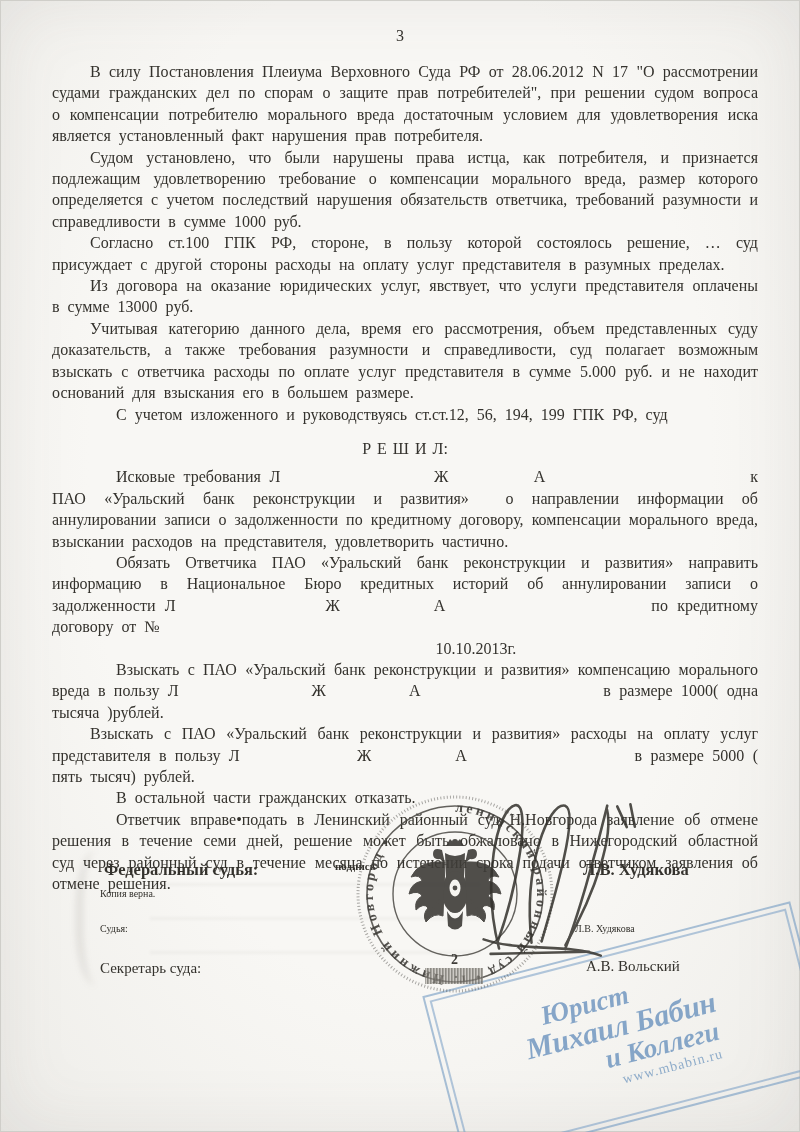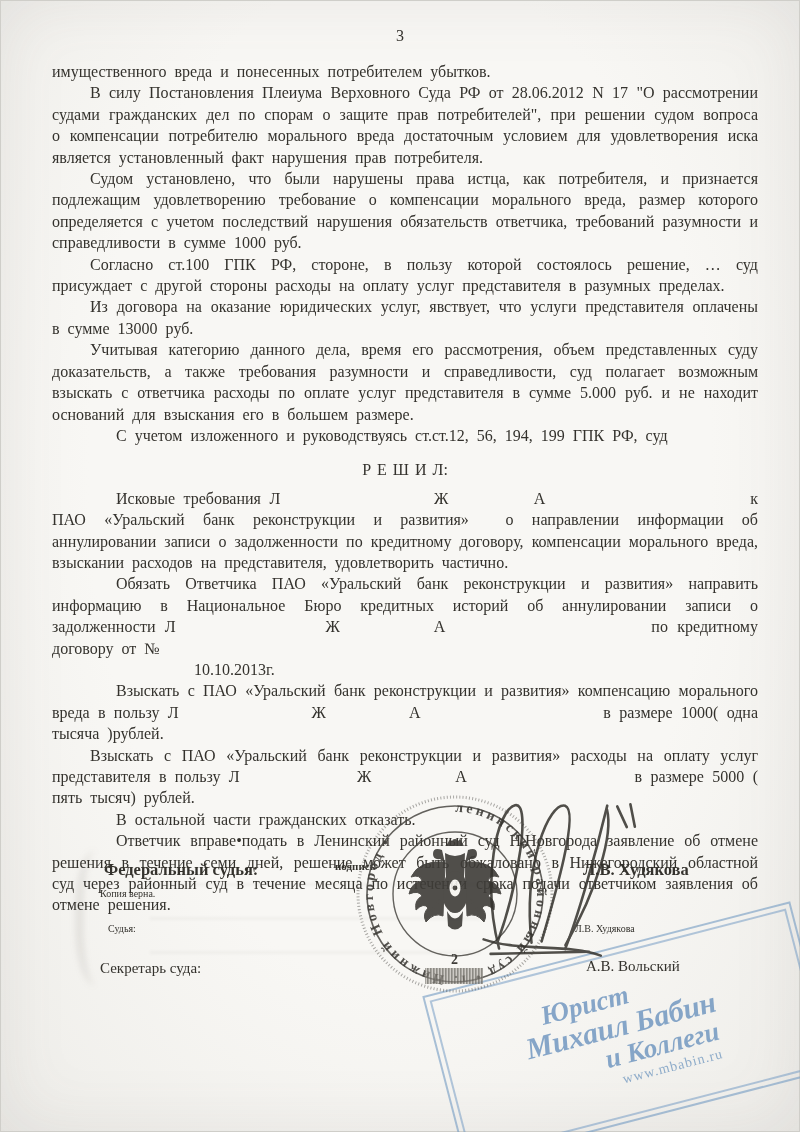--- a/index.html
+++ b/index.html
@@ -13,21 +13,21 @@
   .page-number{position:absolute;top:27px;left:0;right:0;text-align:center;font-size:16px;}
   .doc-body{
     position:absolute;left:52px;right:42px;top:61px;
     font-size:16px;line-height:21.4px;text-align:justify;word-spacing:4px;
     z-index:2;
   }
   .doc-body p{margin:0;}
   .doc-body p.indent{text-indent:38px;}
   .doc-body p.indent-lg{text-indent:64px;}
   .doc-body p.heading{text-align:center;text-indent:0;margin:13px 0 7px;word-spacing:2px;}
-  .doc-body p.date-line{text-align:left;text-indent:142px;}
+  .doc-body p.date-line{text-align:center;text-indent:142px;}
   .sig{position:absolute;font-size:10px;white-space:nowrap;z-index:2;}
   .bold{font-weight:bold;}
   .sm{font-size:15px;}
   
   .ghost{position:absolute;left:76px;top:850px;width:34px;height:136px;
     border-left:7px solid rgba(110,108,100,.14);border-radius:50%/42%;
     filter:blur(3px);z-index:1;}
   .ghost2{position:absolute;left:150px;top:878px;width:330px;height:90px;opacity:.06;filter:blur(1.5px);
     background:repeating-linear-gradient(0deg,transparent 0 14px,#6b6a64 14px 17px,transparent 17px 34px);z-index:1;}
   
@@ -49,42 +49,41 @@
   .sign-svg{position:absolute;left:452px;top:794px;z-index:4;}
 </style>
 </head>
 <body>
 
 <div class="page">
 
   <div class="page-number">3</div>
 
   <div class="doc-body">
-      <p class="plain">имущественного вреда и понесенных потребителем убытков.</p>
       <p class="indent">В силу Постановления Плеиума Верховного Суда РФ от 28.06.2012 N 17 "О рассмотрении судами гражданских дел по спорам о защите прав потребителей", при решении судом вопроса о компенсации потребителю морального вреда достаточным условием для удовлетворения иска является установленный факт нарушения прав потребителя.</p>
       <p class="indent">Судом установлено, что были нарушены права истца, как потребителя, и признается подлежащим удовлетворению требование о компенсации морального вреда, размер которого определяется с учетом последствий нарушения обязательств ответчика, требований разумности и справедливости в сумме 1000 руб.</p>
       <p class="indent">Согласно ст.100 ГПК РФ, стороне, в пользу которой состоялось решение, … суд присуждает с другой стороны расходы на оплату услуг представителя в разумных пределах.</p>
       <p class="indent">Из договора на оказание юридических услуг, явствует, что услуги представителя оплачены в сумме 13000 руб.</p>
       <p class="indent">Учитывая категорию данного дела, время его рассмотрения, объем представленных суду доказательств, а также требования разумности и справедливости, суд полагает возможным взыскать с ответчика расходы по оплате услуг представителя в сумме 5.000 руб. и не находит оснований для взыскания его в большем размере.</p>
       <p class="indent-lg">С учетом изложенного и руководствуясь ст.ст.12, 56, 194, 199 ГПК РФ, суд</p>
       <p class="heading">Р Е Ш И Л:</p>
       <p class="indent-lg">Исковые требования Л&nbsp;&nbsp;&nbsp;&nbsp;&nbsp;&nbsp;&nbsp;&nbsp;&nbsp;&nbsp;&nbsp;&nbsp;&nbsp;&nbsp;&nbsp;&nbsp;&nbsp;&nbsp;Ж&nbsp;&nbsp;&nbsp;&nbsp;&nbsp;&nbsp;&nbsp;&nbsp;&nbsp;&nbsp;А&nbsp;&nbsp;&nbsp;&nbsp;&nbsp;&nbsp;&nbsp;&nbsp;&nbsp;&nbsp;&nbsp;&nbsp;&nbsp;&nbsp;&nbsp;&nbsp;&nbsp;&nbsp;&nbsp;&nbsp;&nbsp;&nbsp;&nbsp;&nbsp;к ПАО «Уральский банк реконструкции и развития»&nbsp; о направлении информации об аннулировании записи о задолженности по кредитному договору, компенсации морального вреда, взыскании расходов на представителя, удовлетворить частично.</p>
       <p class="indent-lg">Обязать Ответчика ПАО «Уральский банк реконструкции и развития» направить информацию в Национальное Бюро кредитных историй об аннулировании записи о задолженности Л&nbsp;&nbsp;&nbsp;&nbsp;&nbsp;&nbsp;&nbsp;&nbsp;&nbsp;&nbsp;&nbsp;&nbsp;&nbsp;&nbsp;&nbsp;&nbsp;Ж&nbsp;&nbsp;&nbsp;&nbsp;&nbsp;&nbsp;&nbsp;&nbsp;&nbsp;&nbsp;А&nbsp;&nbsp;&nbsp;&nbsp;&nbsp;&nbsp;&nbsp;&nbsp;&nbsp;&nbsp;&nbsp;&nbsp;&nbsp;&nbsp;&nbsp;&nbsp;&nbsp;&nbsp;&nbsp;&nbsp;&nbsp;&nbsp;по кредитному договору от №</p>
       <p class="date-line">10.10.2013г.</p>
       <p class="indent-lg">Взыскать с ПАО «Уральский банк реконструкции и развития» компенсацию морального вреда в пользу Л&nbsp;&nbsp;&nbsp;&nbsp;&nbsp;&nbsp;&nbsp;&nbsp;&nbsp;&nbsp;&nbsp;&nbsp;&nbsp;&nbsp;&nbsp;&nbsp;Ж&nbsp;&nbsp;&nbsp;&nbsp;&nbsp;&nbsp;&nbsp;&nbsp;&nbsp;&nbsp;А&nbsp;&nbsp;&nbsp;&nbsp;&nbsp;&nbsp;&nbsp;&nbsp;&nbsp;&nbsp;&nbsp;&nbsp;&nbsp;&nbsp;&nbsp;&nbsp;&nbsp;&nbsp;&nbsp;&nbsp;&nbsp;&nbsp;в размере 1000( одна тысяча )рублей.</p>
       <p class="indent">Взыскать с ПАО «Уральский банк реконструкции и развития» расходы на оплату услуг представителя в пользу Л&nbsp;&nbsp;&nbsp;&nbsp;&nbsp;&nbsp;&nbsp;&nbsp;&nbsp;&nbsp;&nbsp;&nbsp;&nbsp;&nbsp;Ж&nbsp;&nbsp;&nbsp;&nbsp;&nbsp;&nbsp;&nbsp;&nbsp;&nbsp;&nbsp;А&nbsp;&nbsp;&nbsp;&nbsp;&nbsp;&nbsp;&nbsp;&nbsp;&nbsp;&nbsp;&nbsp;&nbsp;&nbsp;&nbsp;&nbsp;&nbsp;&nbsp;&nbsp;&nbsp;&nbsp;в размере 5000 ( пять тысяч) рублей.</p>
       <p class="indent-lg">В остальной части гражданских отказать.</p>
       <p class="indent-lg">Ответчик вправе•подать в Ленинский районный суд Н.Новгорода заявление об отмене решения в течение семи дней, решение может быть обжаловано в Нижегородский областной суд через районный суд в течение месяца по истечении срока подачи ответчиком заявления об отмене решения.</p>
     </div>
 
   <div class="sig bold" style="left:104px;top:860px;font-size:16.5px;">Федеральный судья:</div>
   <div class="sig bold" style="left:335px;top:860px;font-size:11px;">подпись</div>
   <div class="sig bold" style="left:583px;top:860px;font-size:16.5px;">Л.В. Худякова</div>
   <div class="sig" style="left:100px;top:888px;">Копия верна.</div>
-  <div class="sig" style="left:108px;top:923px;">Судья:</div>
+  <div class="sig" style="left:100px;top:923px;">Судья:</div>
   <div class="sig" style="left:575px;top:923px;">Л.В. Худякова</div>
   <div class="sig sm" style="left:100px;top:960px;">Секретарь суда:</div>
   <div class="sig sm" style="left:586px;top:958px;">А.В. Вольский</div>
 
   <div class="ghost"></div>
   <div class="ghost2"></div>
 
   <svg class="stamp-svg" width="265" height="225" viewBox="0 0 265 225">
     <g stroke="#4a4843" fill="none" opacity="0.85">
       <circle cx="130" cy="108" r="97" stroke-width="3" stroke-dasharray="1 2.2" opacity="0.55"></circle>

